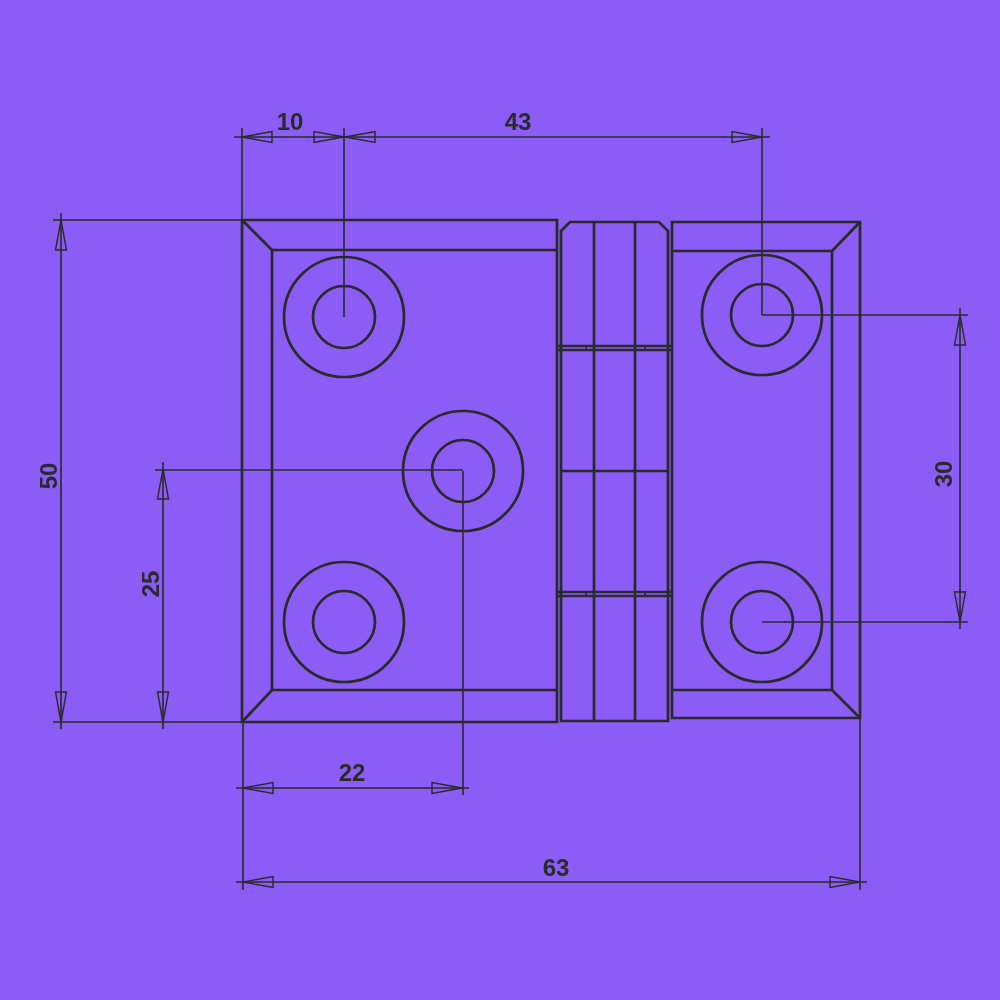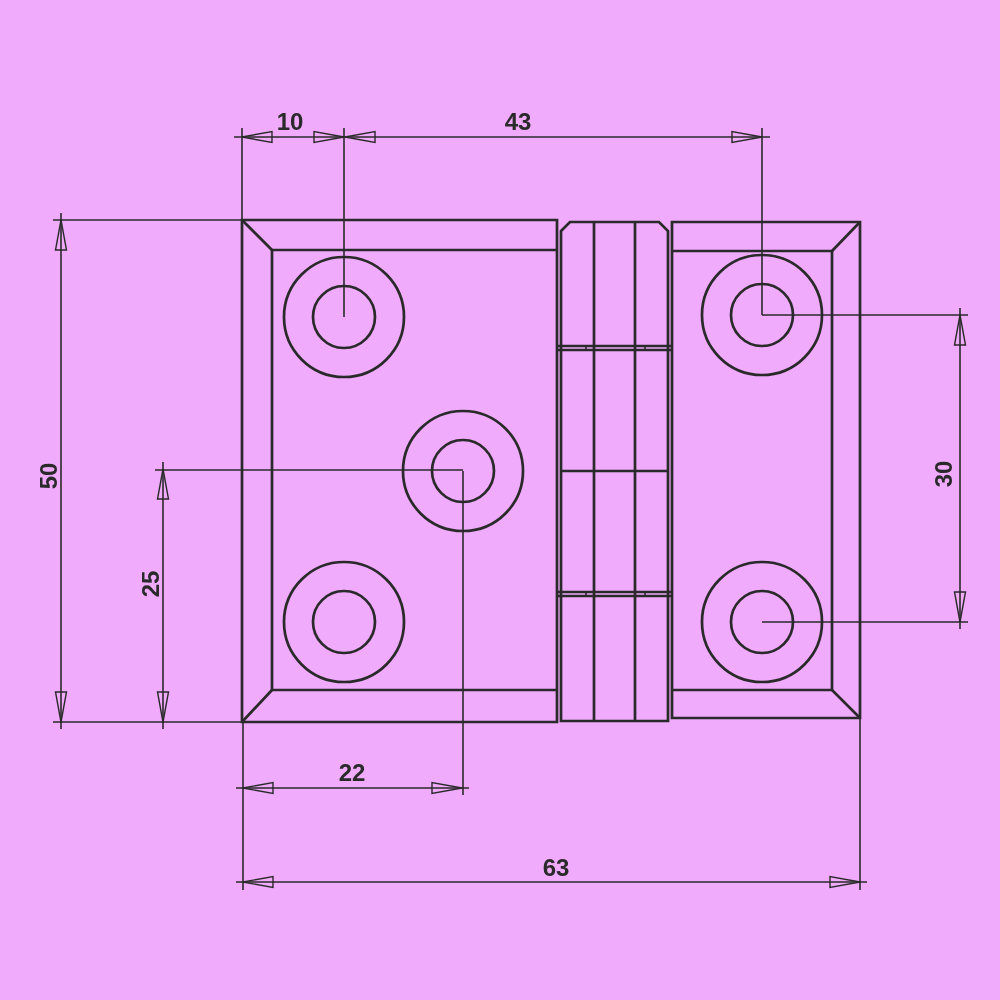--- a/index.html
+++ b/index.html
@@ -7,21 +7,21 @@
     padding: 0;
     background: #ffffff;
     width: 1000px;
     height: 1000px;
     overflow: hidden;
   }
   .canvas {
     position: relative;
     width: 1000px;
     height: 1000px;
-    background: #f0abfc;
+    background: #8b5cf6;
   }
   svg.drawing {
     display: block;
     width: 1000px;
     height: 1000px;
   }
   .dim-label {
     font-family: "Liberation Sans", sans-serif;
     font-weight: 700;
     font-size: 24px;

